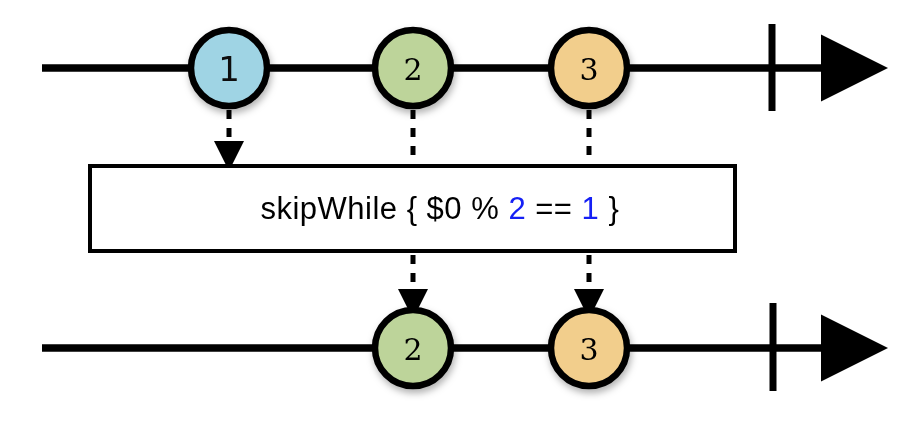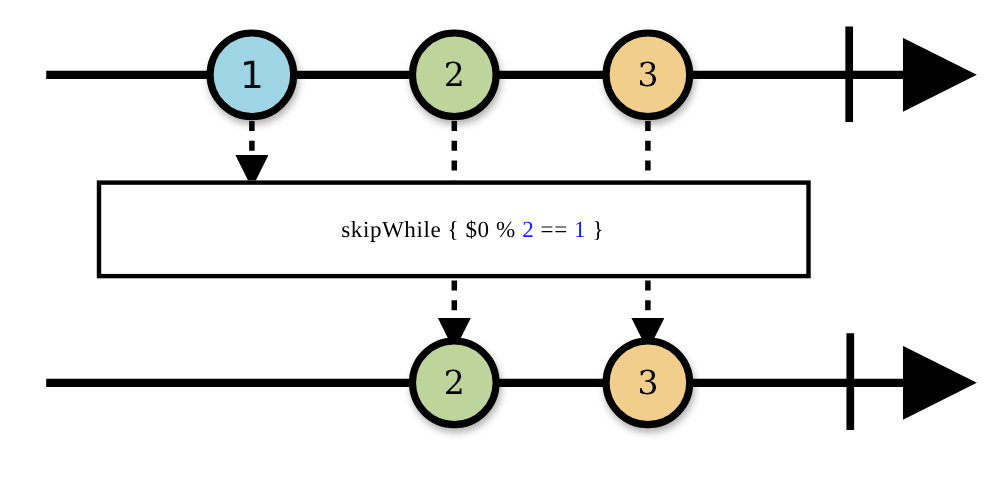--- a/index.html
+++ b/index.html
@@ -33,22 +33,22 @@
     width: 649px;
     height: 89px;
     box-sizing: border-box;
     background: #ffffff;
     border: 4px solid #000000;
     display: flex;
     align-items: center;
     justify-content: center;
   }
   .code-text {
-    font-family: Liberation Serif, serif;
-    font-size: 21px;
+    font-family: Liberation Sans, sans-serif;
+    font-size: 31px;
     line-height: 1;
     color: #000000;
     white-space: pre;
     letter-spacing: 0.5px;
   }
   .code-text .num {
     color: #1520f5;
   }
   .marble-label {
     font-family: "DejaVu Serif", "Liberation Serif", serif;

